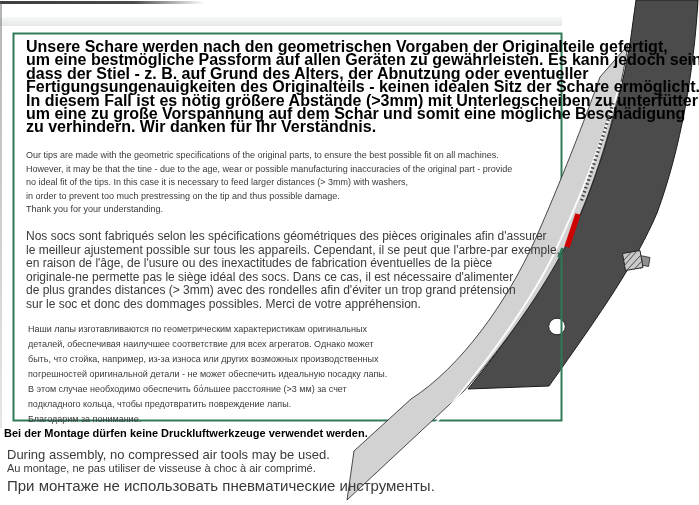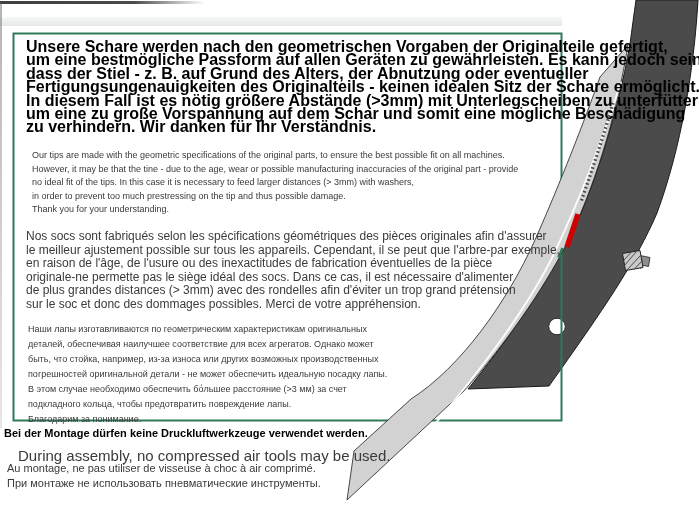--- a/index.html
+++ b/index.html
@@ -24,28 +24,28 @@
     background:linear-gradient(to bottom,rgba(90,90,90,0.45),rgba(90,90,90,0.15));
   }
   svg.illustration{position:absolute;top:0;left:0;}
   .para{
     position:absolute;
     white-space:pre;
     color:#3a3a3a;
     z-index:5;
   }
   .para.de{top:40px;left:26px;font-size:16px;line-height:13.4px;font-weight:bold;color:#000;}
-  .para.en{top:149px;left:32px;font-size:9px;line-height:13.6px;}
+  .para.en{top:149px;left:26px;font-size:9px;line-height:13.6px;}
   .para.fr{top:230px;left:26px;font-size:12px;line-height:13.6px;}
   .para.ru{top:322px;left:28px;font-size:9px;line-height:15px;}
   .warn{position:absolute;white-space:pre;z-index:6;color:#3a3a3a;}
   .warn.de{top:427px;left:4px;font-size:11px;font-weight:bold;color:#000;}
-  .warn.en{top:447px;left:7px;font-size:15px;margin-left:11px;}
+  .warn.en{top:447px;left:7px;font-size:13px;}
   .warn.fr{top:462px;left:7px;font-size:11px;}
-  .warn.ru{top:477px;left:7px;font-size:11px;}
+  .warn.ru{top:477px;left:7px;font-size:15px;}
 </style>
 </head>
 <body>
 
 <div class="artifact top-line"></div>
 <div class="artifact top-band"></div>
 <div class="artifact left-line"></div>
 
 <svg class="illustration" width="699" height="505" viewBox="0 0 699 505">
 

